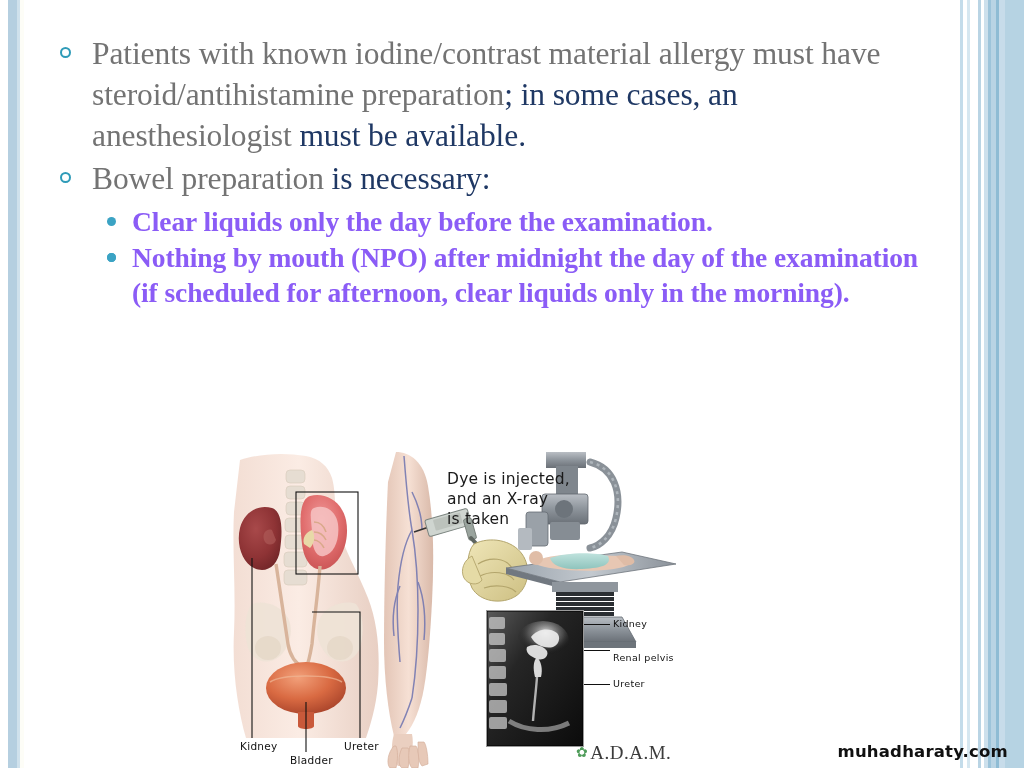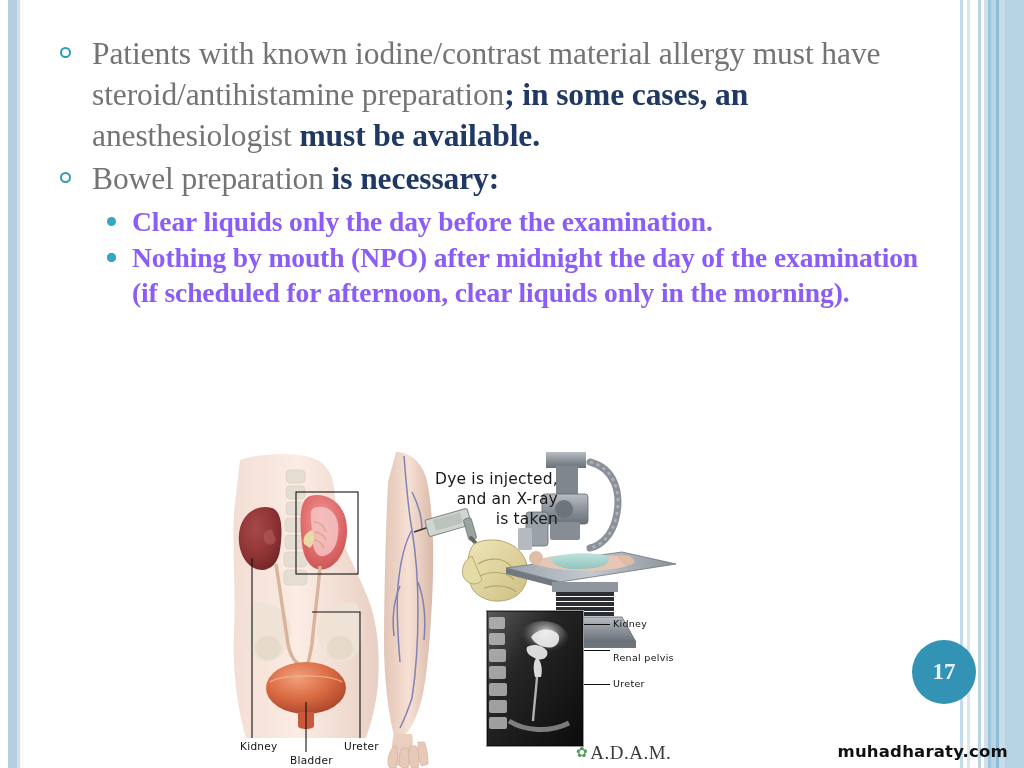--- a/index.html
+++ b/index.html
@@ -91,43 +91,42 @@
   ul.lvl2 > li > .bullet-d {
     position: absolute;
     left: 15px;
     top: 13px;
     width: 9px;
     height: 9px;
     background: #3ba3c4;
     border-radius: 50%;
   }
   .hl { color: #737373; font-weight: normal; }
-  .pl { color: #1f3864; font-weight: bold; }
+  .pl { color: #1f3864; font-weight: normal; }
 
   
   .figure {
     position: absolute;
     left: 228px;
     top: 452px;
     width: 450px;
     height: 316px;
   }
   .fig-canvas { position:absolute; inset:0; }
 
   .dye-caption {
     position: absolute;
-    left: 207px;
+    left: 219px;
     top: 18px;
     font-family: "DejaVu Sans", sans-serif;
     font-size: 15.5px;
     line-height: 1.28;
     color: #1a1a1a;
     white-space: pre-line;
     letter-spacing: 0.2px;
-    text-align: right;
   }
 
   .xray-photo {
     position: absolute;
     left: 258px;
     top: 158px;
     width: 96px;
     height: 135px;
     border: 1px solid #9a9a9a;
     overflow: hidden;
@@ -484,18 +483,15 @@
     <div class="anat-label" style="left:12px; top:288px;">Kidney</div>
     <div class="anat-label" style="left:62px; top:302px;">Bladder</div>
     <div class="anat-label" style="left:116px; top:288px;">Ureter</div>
 
     <div class="adam-logo">
       <span class="adam-leaf">✿</span>
       <span>A.D.A.M.</span>
     </div>
   </div>
 
-  <div class="page-badge">
-    <span>17</span>
-  </div>
 
   <div class="watermark">muhadharaty.com</div>
 </div>
 
 </body></html>

